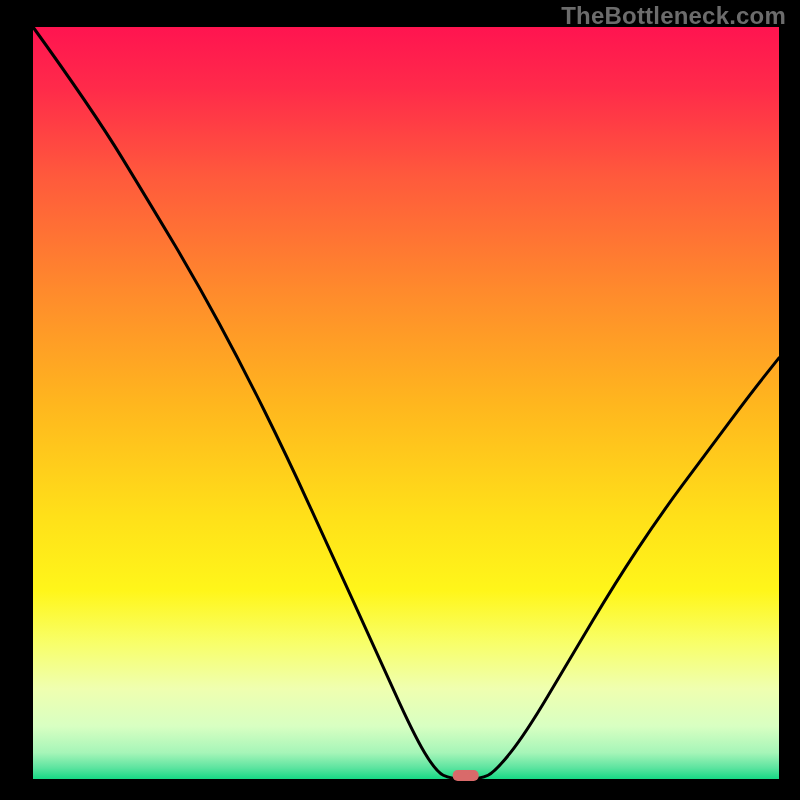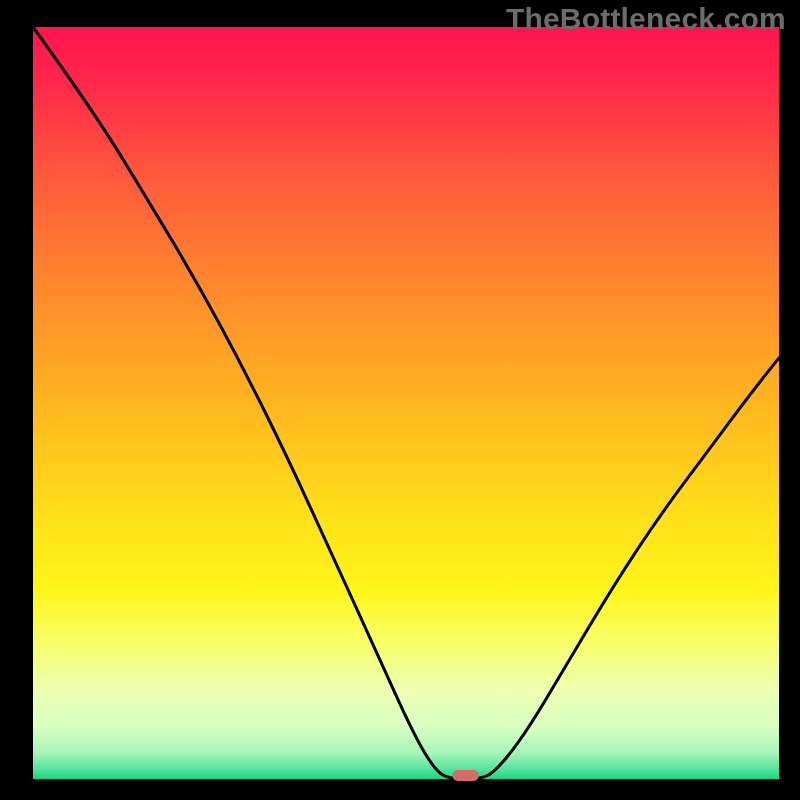--- a/index.html
+++ b/index.html
@@ -14,21 +14,21 @@
   .chart-wrap {
     position: relative;
     width: 800px;
     height: 800px;
   }
   .watermark {
     position: absolute;
     top: 2px;
     right: 14px;
     color: #6c6c6c;
-    font-size: 30px;
+    font-size: 24px;
     font-weight: 600;
     letter-spacing: 0.2px;
     z-index: 5;
     user-select: none;
   }
   svg {
     position: absolute;
     top: 0;
     left: 0;
   }

